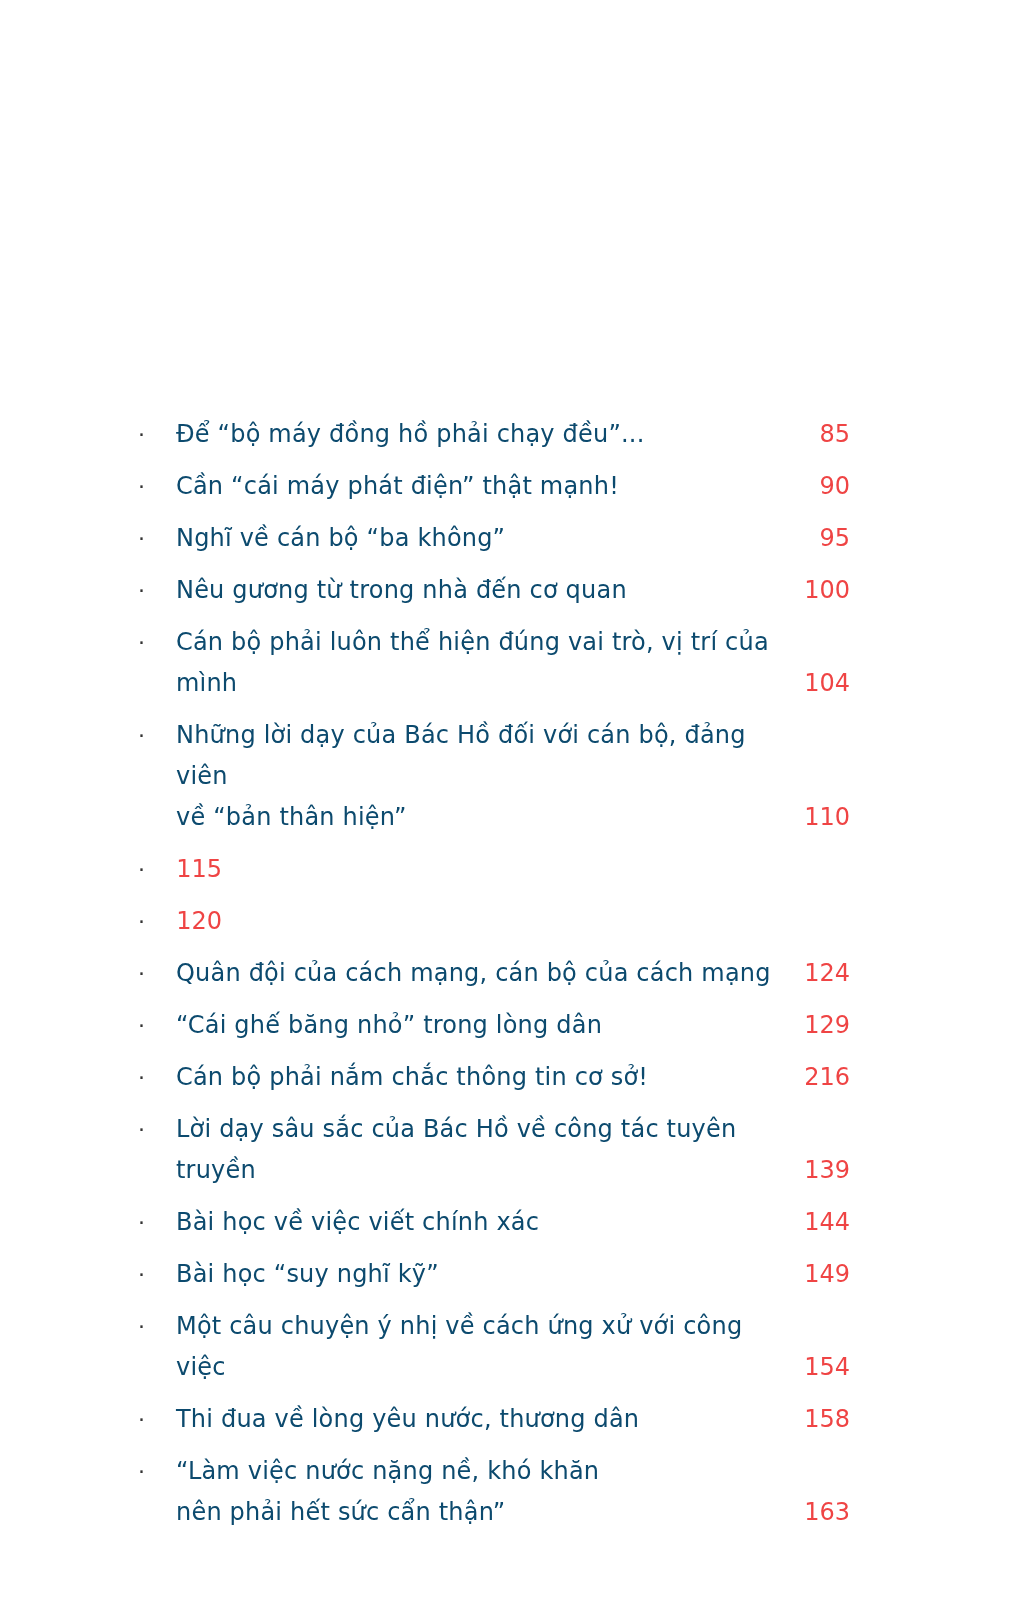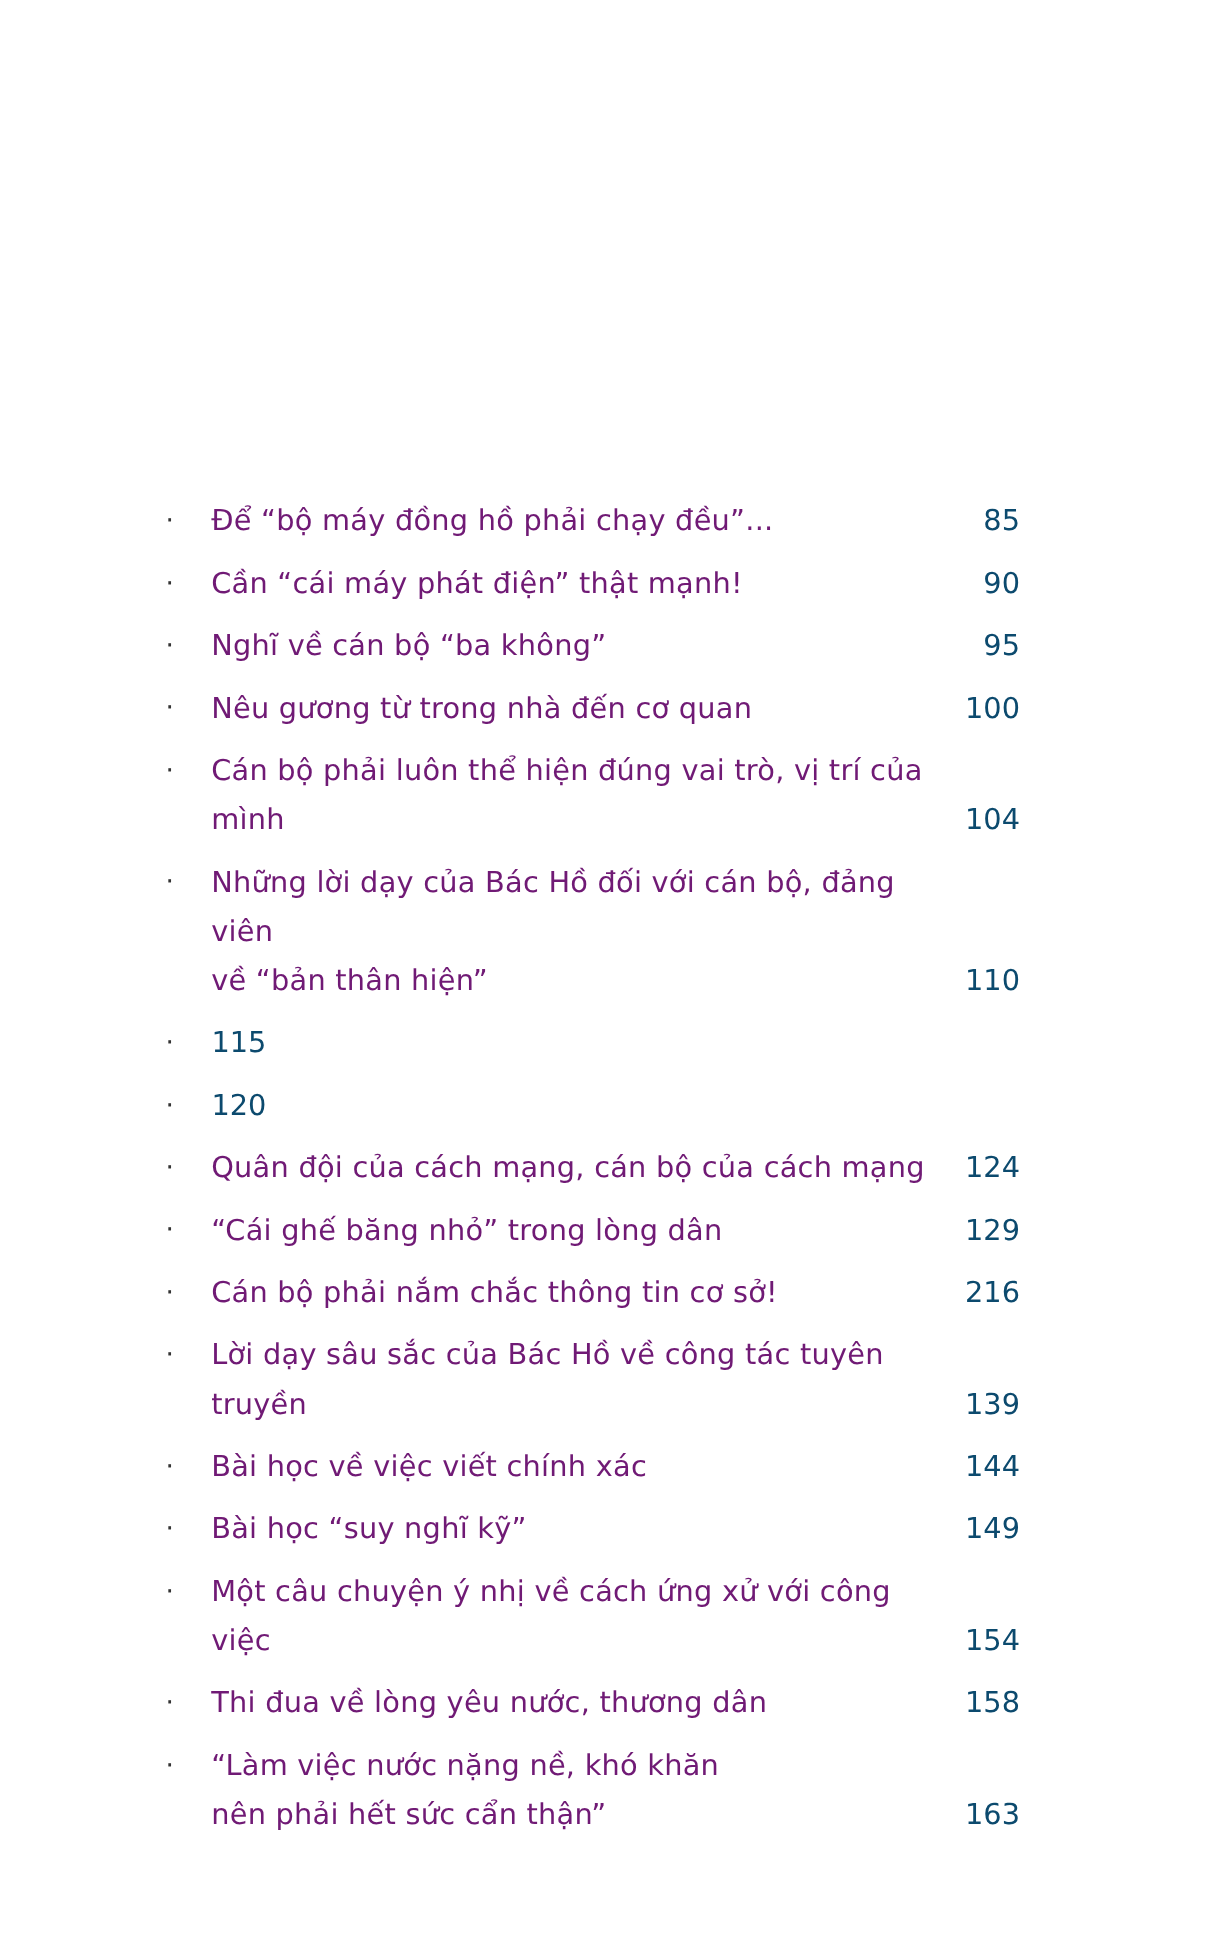--- a/index.html
+++ b/index.html
@@ -30,33 +30,33 @@
     width: 38px;
     flex: 0 0 38px;
     font-size: 22px;
     line-height: 41px;
     color: #333333;
   }
   .title {
     flex: 1 1 auto;
     font-size: 24px;
     line-height: 41px;
-    color: #701a75;
+    color: #0c4a6e;
     padding-right: 10px;
     letter-spacing: 0.2px;
   }
   .title .line {
     display: block;
   }
   .pagenum {
     flex: 0 0 auto;
     align-self: flex-end;
     font-size: 24px;
     line-height: 41px;
-    color: #0c4a6e;
+    color: #ef4444;
     text-align: right;
     min-width: 46px;
   }
 </style>
 </head>
 <body>
 
 <div class="toc-container">
   <div class="toc-row">
     <span class="bullet">·</span>

